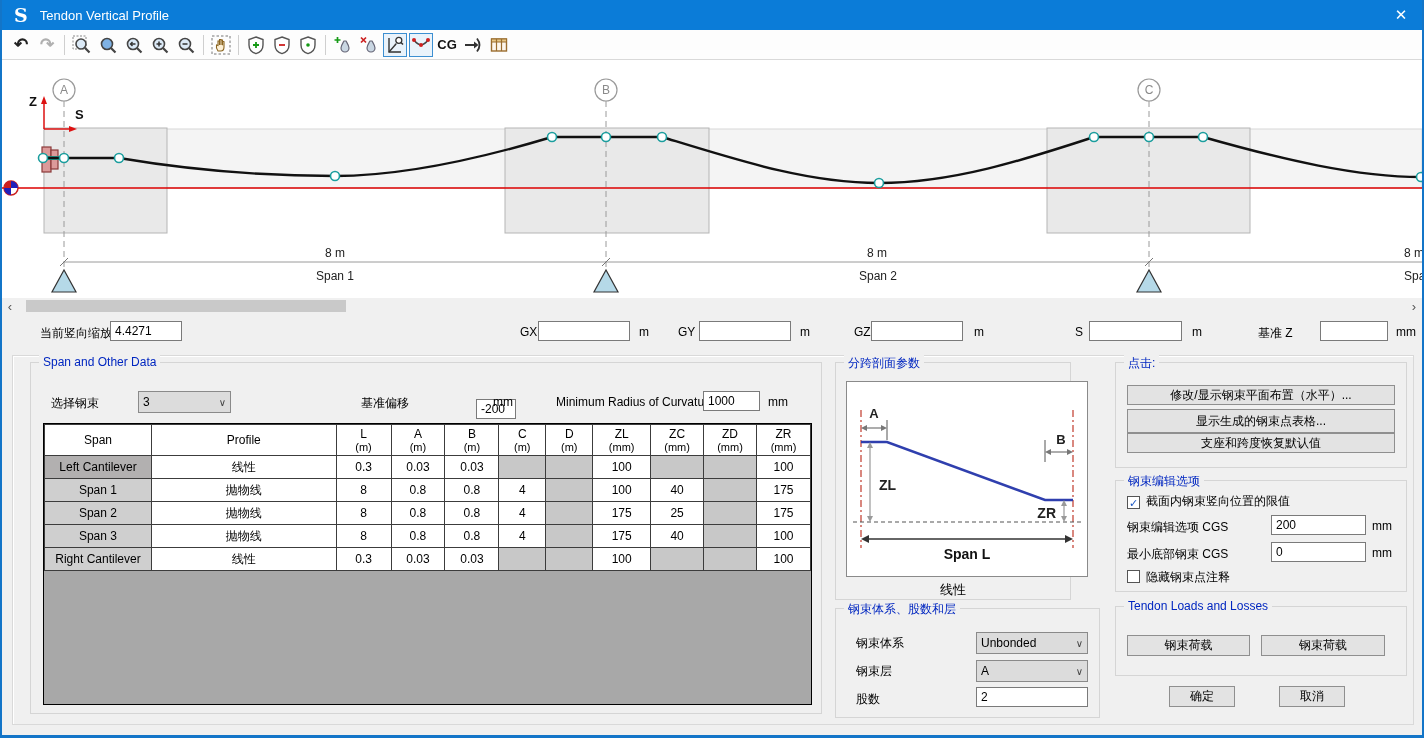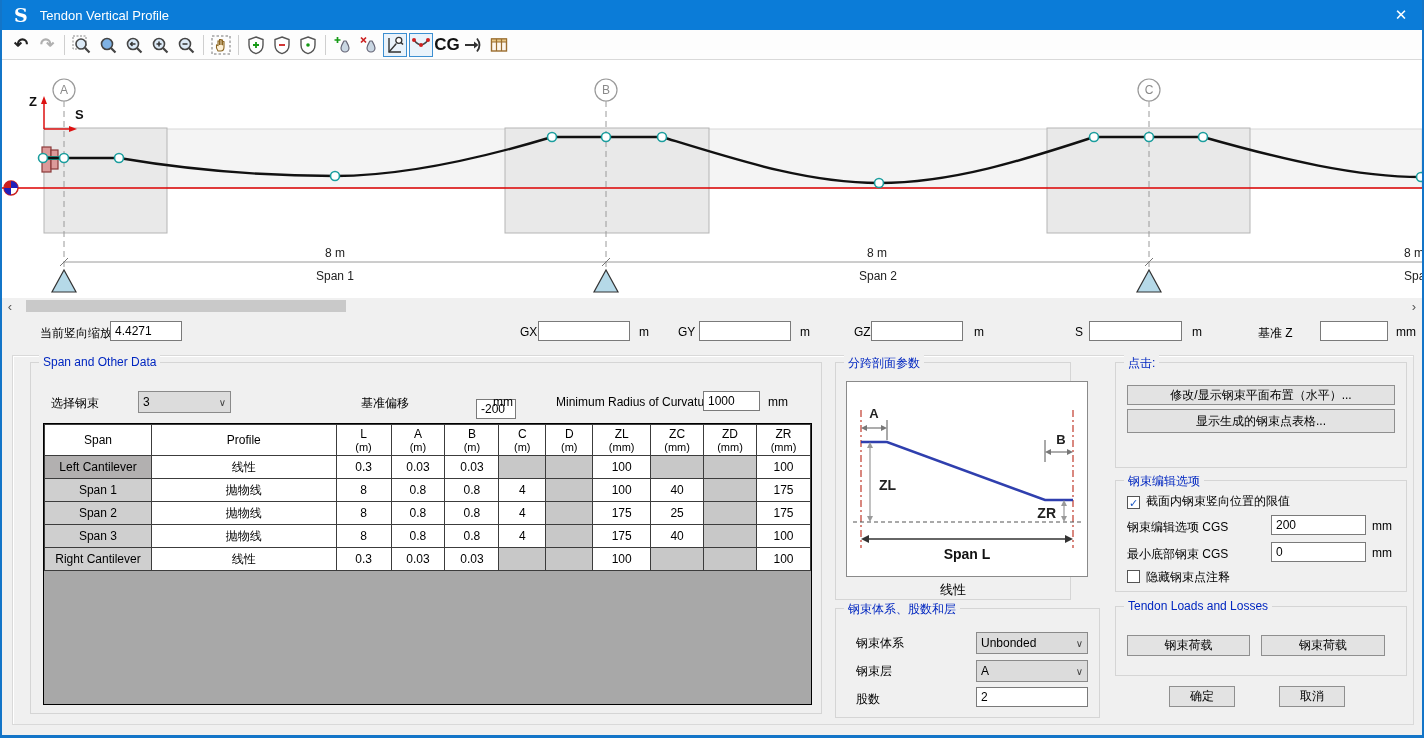--- a/index.html
+++ b/index.html
@@ -15,21 +15,21 @@
   .title { font-size:13px; }
   .close { margin-left:auto; width:46px; height:30px; display:flex; align-items:center; justify-content:center; font-size:15px; cursor:pointer; }
 
   
   .toolbar { position:absolute; left:0; top:30px; width:1420px; height:30px; background:#fdfdfd; border-bottom:1px solid #d9d9d9; display:flex; align-items:center; padding-left:7px; }
   .tbtn { width:24px; height:24px; border:1px solid transparent; background:transparent; display:flex; align-items:center; justify-content:center; margin-right:2px; padding:0; }
   .tbtn.sel { border:1px solid #3d8fd1; background:#eaf3fb; }
   .tbtn .glyph { font-size:17px; line-height:1; color:#222; font-weight:bold; }
   .tbtn .glyph.dim { color:#b0b0b0; }
   .tbsep { width:1px; height:20px; background:#cfcfcf; margin:0 5px 0 3px; }
-  .cgtxt { font-size:17px; font-weight:bold; color:#111; }
+  .cgtxt { font-size:13px; font-weight:bold; color:#111; }
 
   
   .canvas { position:absolute; left:0; top:60px; width:1420px; height:238px; background:#fff; }
 
   
   .hscroll { position:absolute; left:0; top:298px; width:1420px; height:16px; background:#f0f0f0; }
   .harrow { position:absolute; top:0; width:16px; height:16px; display:flex; align-items:center; justify-content:center; color:#555; font-size:13px; }
   .hthumb { position:absolute; left:24px; top:2px; width:320px; height:12px; background:#c9c9c9; }
 
   
@@ -509,20 +509,21 @@
         <span class="chev">∨</span>
       </div>
       <span class="lbl abs" style="left:20px; top:82px">股数</span>
       <input class="field" style="left: 140px; top: 78px; width: 112px;" value="2">
     </div>
 
     <div class="group" style="left:1113px; top:10px; width:292px; height:106px">
       <span class="gtitle">点击:</span>
       <button class="btn" style="left:11px; top:22px; width:268px; height:20px">修改/显示钢束平面布置（水平）...</button>
       <button class="btn" style="left:11px; top:46px; width:268px; height:24px">显示生成的钢束点表格...</button>
+      <button class="btn" style="left:11px; top:70px; width:268px; height:20px">支座和跨度恢复默认值</button>
     </div>
 
     <div class="group" style="left:1113px; top:128px; width:292px; height:112px">
       <span class="gtitle">钢束编辑选项</span>
       <span class="lbl abs" style="left:11px; top:12px"><span class="checkbox">✓</span><span>截面内钢束竖向位置的限值</span></span>
       <span class="lbl abs" style="left:11px; top:38px">钢束编辑选项 CGS</span>
       <input class="field" style="left: 155px; top: 34px; width: 95px;" value="200">
       <span class="lbl abs" style="left:256px; top:38px">mm</span>
       <span class="lbl abs" style="left:11px; top:65px">最小底部钢束 CGS</span>
       <input class="field" style="left: 155px; top: 61px; width: 95px;" value="0">

